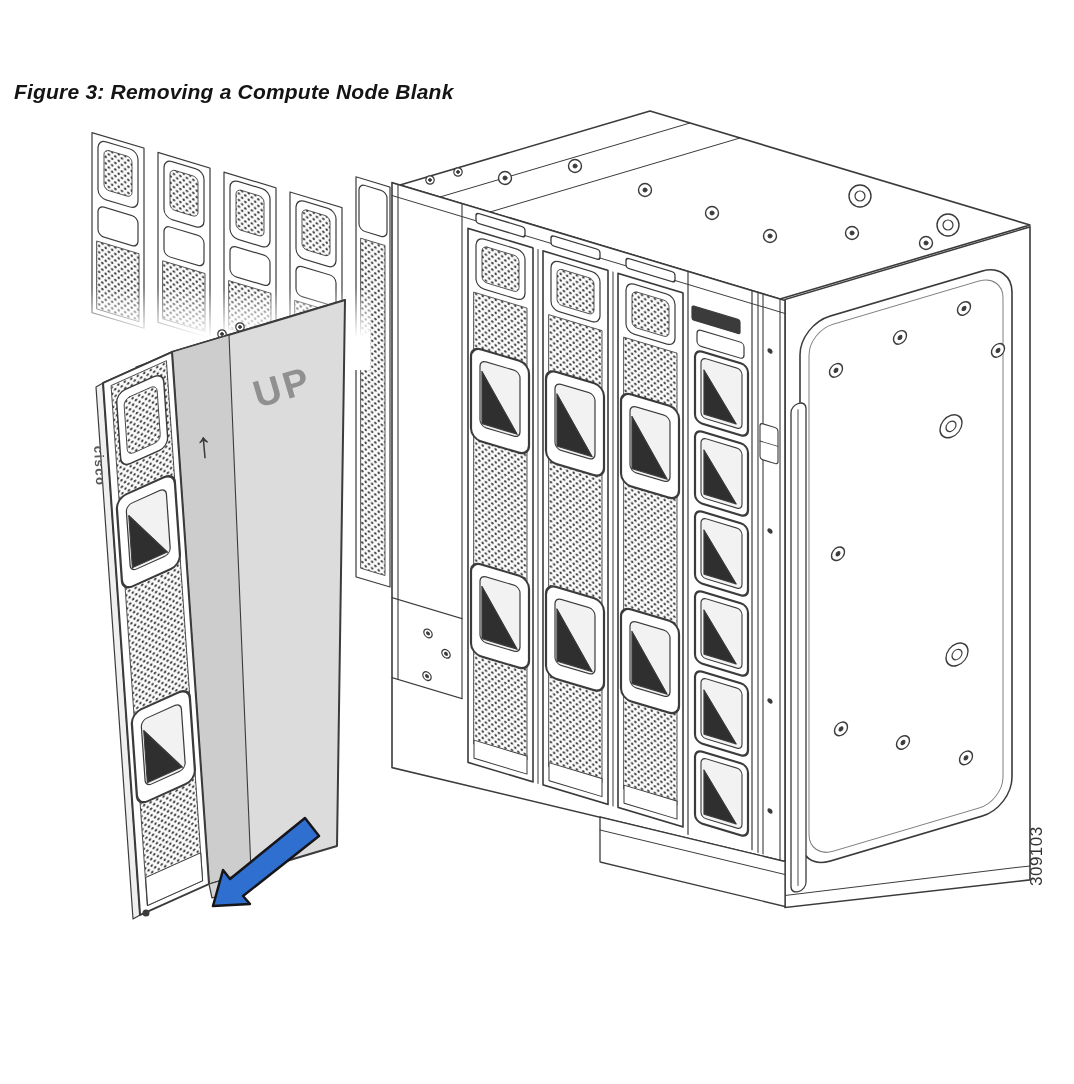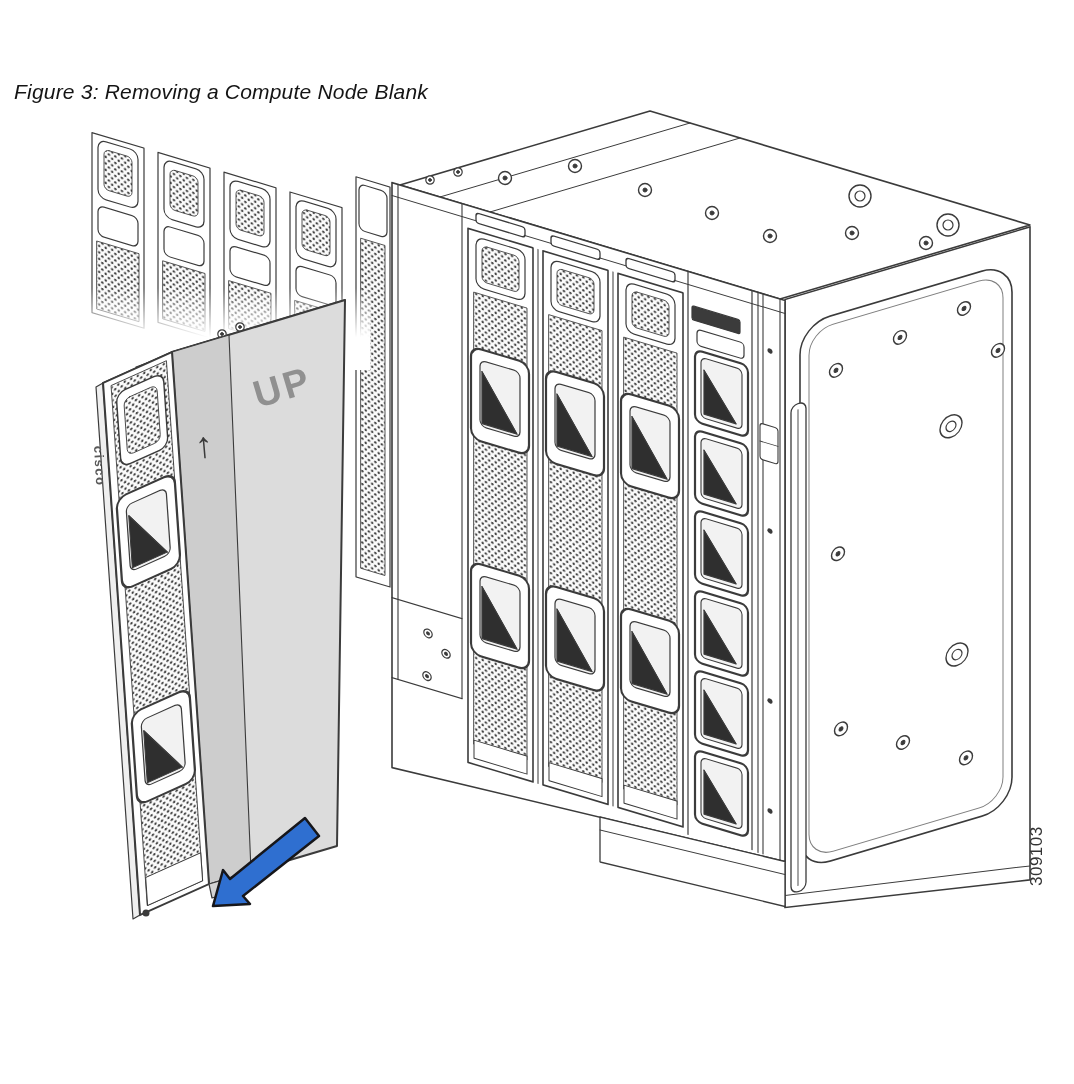--- a/index.html
+++ b/index.html
@@ -1,18 +1,18 @@
 <!DOCTYPE html>
 <html><head>
 <meta charset="utf-8">
 <style>
   html,body{margin:0;padding:0;background:#ffffff;}
   .page{position:relative;width:1074px;height:1084px;background:#ffffff;overflow:hidden;
         font-family:"Liberation Sans",sans-serif;}
-  .caption{position:absolute;left:14px;top:80px;font-size:21px;font-weight:normal;
+  .caption{position:absolute;left:14px;top:80px;font-size:21px;font-weight:bold;
            font-style:italic;color:#141414;letter-spacing:0.2px;}
   svg{position:absolute;left:0;top:0;}
   text{font-family:"Liberation Sans",sans-serif;}
 </style>
 </head>
 <body>
 
 <div class="page">
 
   <div class="caption">Figure 3: Removing a Compute Node Blank</div>

